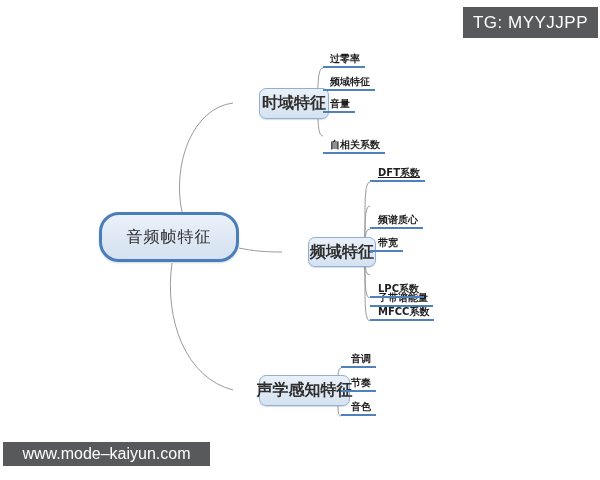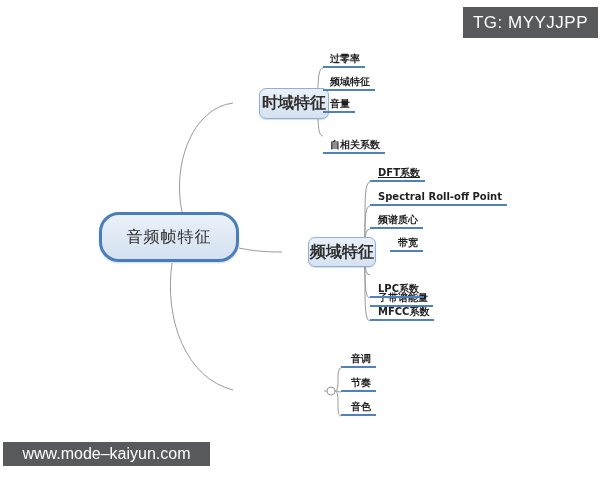--- a/index.html
+++ b/index.html
@@ -95,30 +95,30 @@
 
     <circle cx="309" cy="103" r="4"></circle>
     <circle cx="356" cy="252" r="4"></circle>
     <circle cx="331" cy="391" r="4"></circle>
   </svg>
 
   <div class="node root-node">音频帧特征</div>
 
   <div class="node branch-node branch-time">时域特征</div>
   <div class="node branch-node branch-freq">频域特征</div>
+  <div class="node branch-node branch-acoustic">声学感知特征</div>
 
   <div class="leaf b0" style="left:323px;top:52px;">过零率</div>
   <div class="leaf b0" style="left:323px;top:75px;">频域特征</div>
   <div class="leaf b0" style="left:323px;top:97px;">音量</div>
   <div class="leaf b0" style="left:323px;top:120px;margin-top:18px;">自相关系数</div>
 
   <div class="leaf b1" style="left:370px;top:166px;text-decoration:underline;">DFT系数</div>
-  <div class="leaf b1" style="left:370px;top:190px;">Spectral Roll-off Point</div>
   <div class="leaf b1" style="left:370px;top:213px;text-align:center;">频谱质心</div>
-  <div class="leaf b1" style="left:370px;top:236px;margin-left:20px;">带宽</div>
+  <div class="leaf b1" style="left:370px;top:236px;">带宽</div>
   <div class="leaf b1" style="left:370px;top:259px;margin-top:32px;">子带谱能量</div>
   <div class="leaf b1" style="left:370px;top:282px;">LPC系数</div>
   <div class="leaf b1" style="left:370px;top:305px;text-align:right;">MFCC系数</div>
 
   <div class="leaf b2" style="left:341px;top:352px;">音调</div>
   <div class="leaf b2" style="left:341px;top:376px;">节奏</div>
   <div class="leaf b2" style="left:341px;top:400px;">音色</div>
 
   <div class="badge badge-tg">TG: MYYJJPP</div>
   <div class="badge badge-site">www.mode–kaiyun.com</div>

